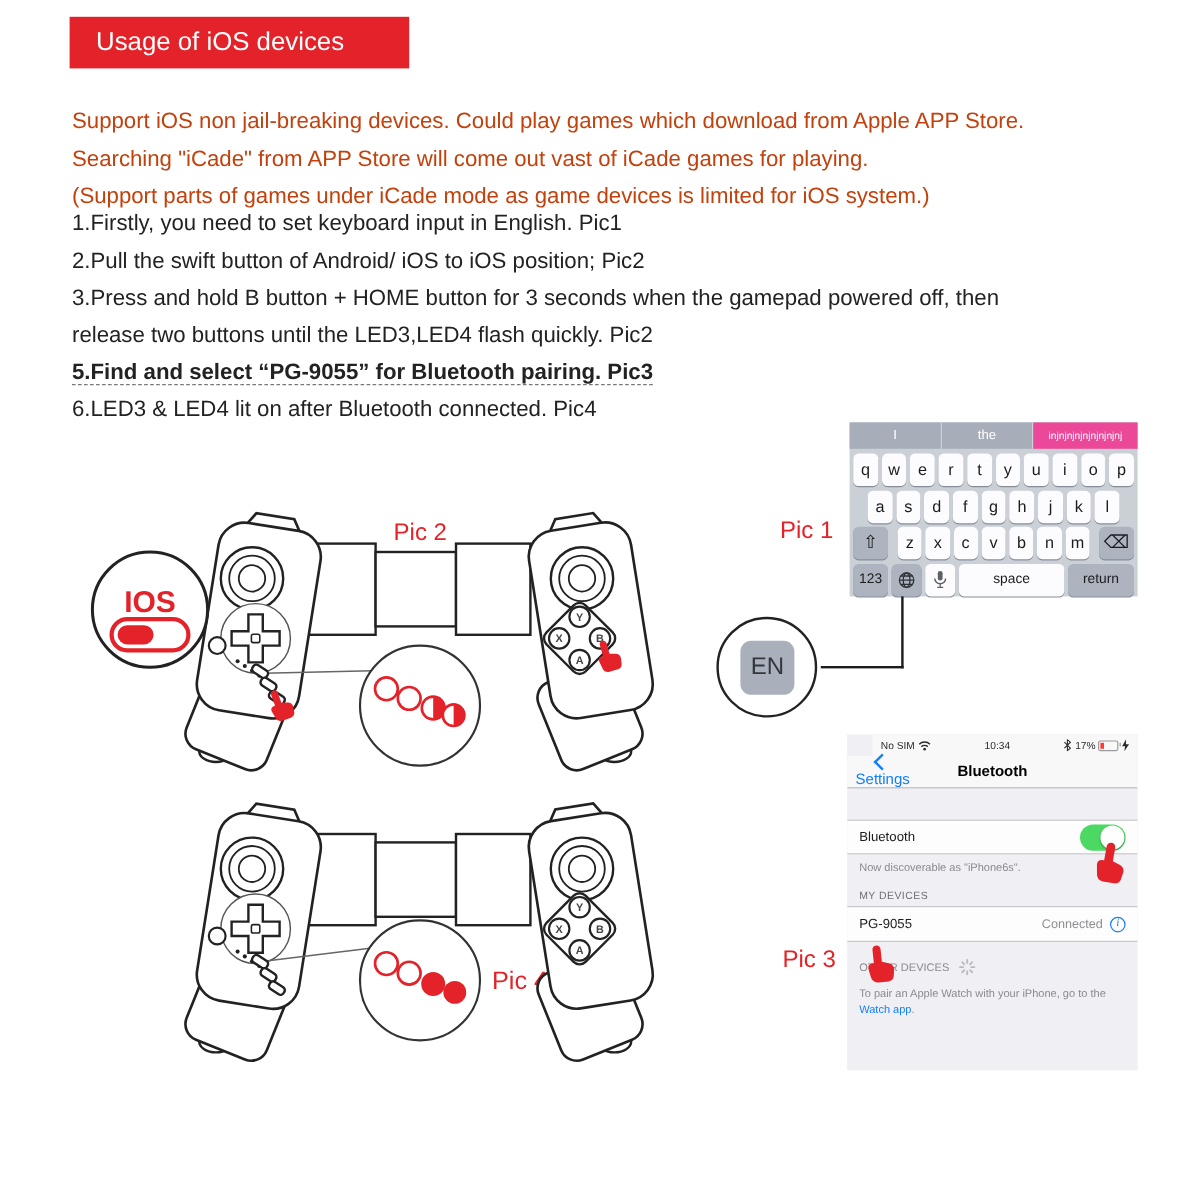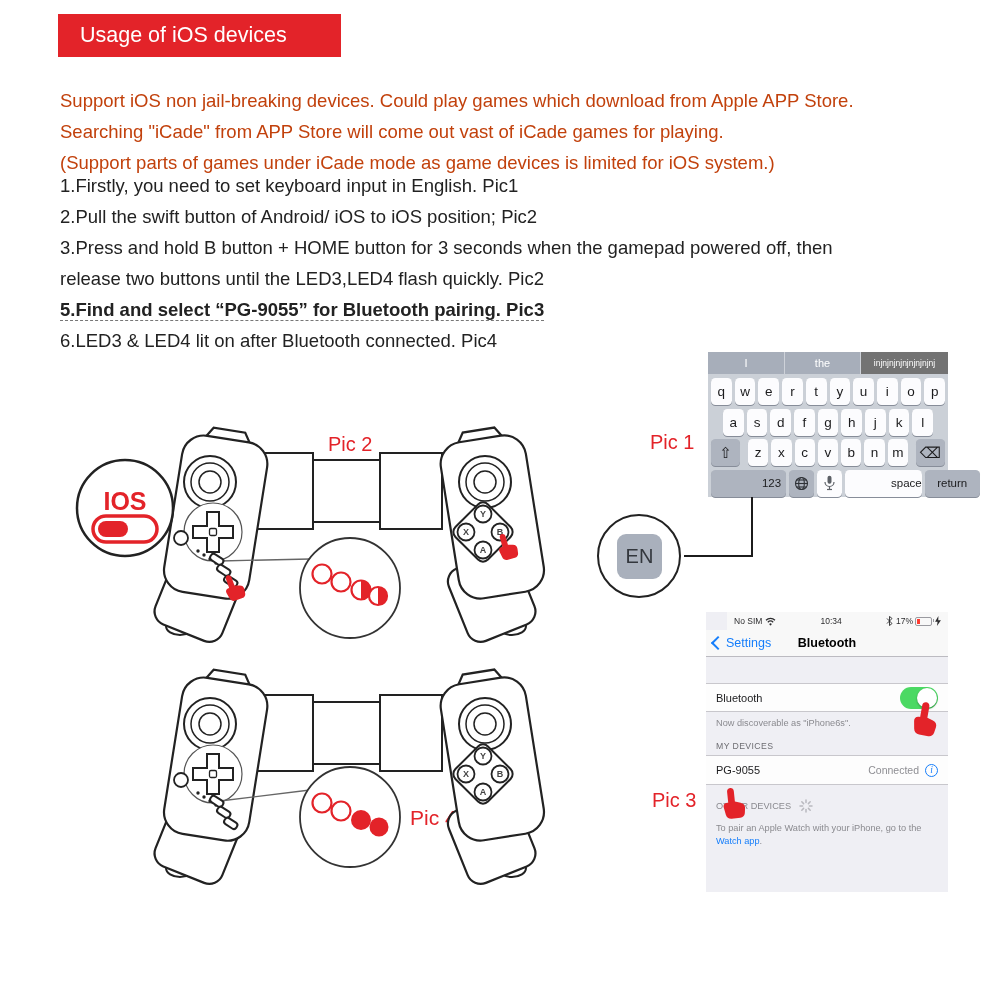--- a/index.html
+++ b/index.html
@@ -23,31 +23,31 @@
   .lbl-pic2{left:328px;top:433px;}
   .lbl-pic3{left:652px;top:789px;}
   .lbl-pic4{left:410px;top:806px;font-size:21px;}
 
   
   .kb{left:708px;top:352px;width:240px;height:145px;background:#cbd0d7;}
   .kb-sug{display:flex;height:22px;}
   .sug{color:#fff;background:#a7aeba;display:flex;align-items:center;justify-content:center;
        font-size:11px;border-right:1px solid rgba(255,255,255,.45);box-sizing:border-box;overflow:hidden;}
   .sug-1{width:77px;}.sug-2{width:76px;}
-  .sug-3{width:87px;background:#737373;font-size:8.5px;border-right:none;white-space:nowrap;}
+  .sug-3{width:87px;background:#ec4899;font-size:8.5px;border-right:none;white-space:nowrap;}
   .kb-rows{padding:4px 3px 0 3px;}
   .krow{display:flex;gap:3px;height:27px;margin-bottom:3.5px;}
   .krow.r2{padding:0 12px;}
   .key{flex:1;background:#fcfcfe;border-radius:4.5px;box-shadow:0 1px 0 #878d99;
        display:flex;align-items:center;justify-content:center;font-size:13.5px;color:#1b1b1d;}
   .key.gray{background:#aeb4bf;}
   .key.fix29{flex:0 0 29px;}
   .key.fix25{flex:0 0 25px;}
   .key.fix55{flex:0 0 55px;font-size:11.5px;}
-  .key.small-label{font-size:11.5px;padding-left:46px;}
+  .key.small-label{font-size:11.5px;}
   .key .glyph{font-size:15px;line-height:1;}
   .gap-l{margin-left:5px;}.gap-r{margin-right:5px;}
 
   
   .line{background:#1c1c1c;}
   .conn-v{left:751px;top:497px;width:2px;height:60px;}
   .conn-h{left:684px;top:555px;width:69px;height:2px;}
 
   
   .en-circle{left:597px;top:514px;width:84px;height:84px;border:2.5px solid #222;border-radius:50%;
@@ -58,21 +58,21 @@
   
   .bt{left:706px;top:612px;width:242px;height:280px;background:#efeff4;font-size:11px;overflow:hidden;}
   .bt-status{height:18px;background:#f8f8f8;display:flex;align-items:center;
              justify-content:space-between;padding:0 7px;font-size:8.5px;color:#2c2c2e;margin-left:21px;}
   .bt-status .cluster{display:flex;align-items:center;gap:2.5px;}
   .battery{width:15px;height:7px;border:1px solid #9a9aa0;border-radius:2px;position:relative;}
   .battery .fill{position:absolute;left:1px;top:1px;bottom:1px;width:3px;background:#ff3b30;}
   .battery .tip{position:absolute;right:-3px;top:1.5px;width:1.5px;height:3px;background:#9a9aa0;}
   .bt-nav{height:26px;background:#f8f8f8;border-bottom:1px solid #bcbbc1;position:relative;}
   .bt-back{position:absolute;left:7px;top:0;height:26px;display:flex;align-items:center;gap:2px;
-           color:#157efb;font-size:12.5px;}
+           color:#157efb;font-size:12.5px;flex-direction:column;}
   .chev{width:8px;height:8px;border-left:2px solid #157efb;border-bottom:2px solid #157efb;
         transform:rotate(45deg);margin-right:1px;}
   .bt-title{position:absolute;left:0;right:0;top:0;line-height:26px;text-align:center;
             font-weight:bold;font-size:12.5px;color:#000;}
   .bt-gap{height:26px;}
   .bt-row{background:#fdfdfd;border-top:1px solid #c8c7cc;border-bottom:1px solid #c8c7cc;
           display:flex;align-items:center;padding:0 10px;}
   .row-toggle{height:27px;justify-content:space-between;}
   .toggle{width:38px;height:22px;border-radius:11px;background:#4bd963;position:relative;}
   .toggle .knob{position:absolute;right:1px;top:1px;width:20px;height:20px;border-radius:50%;

